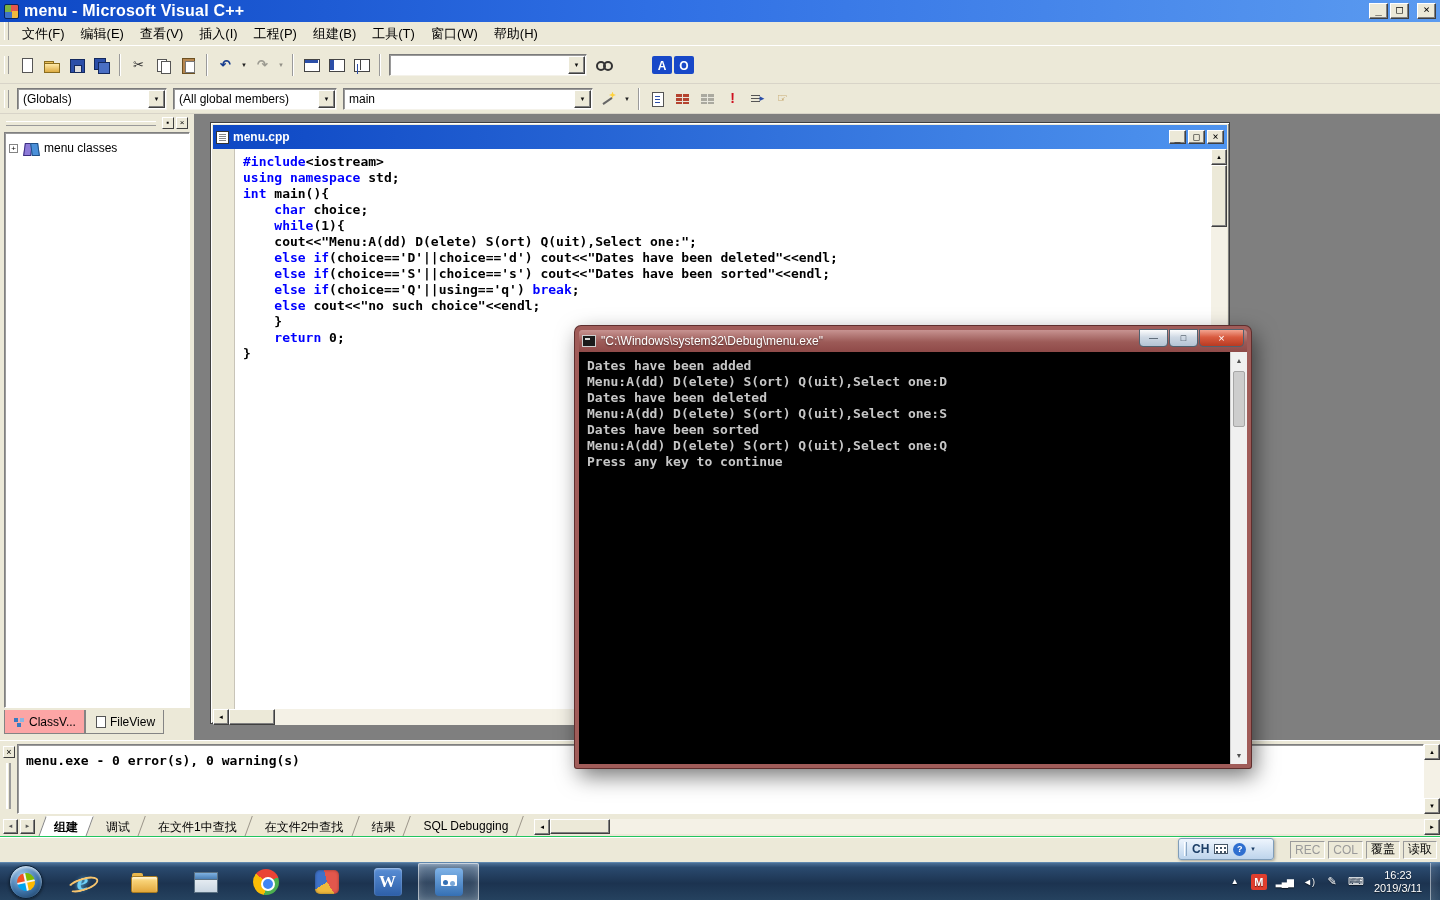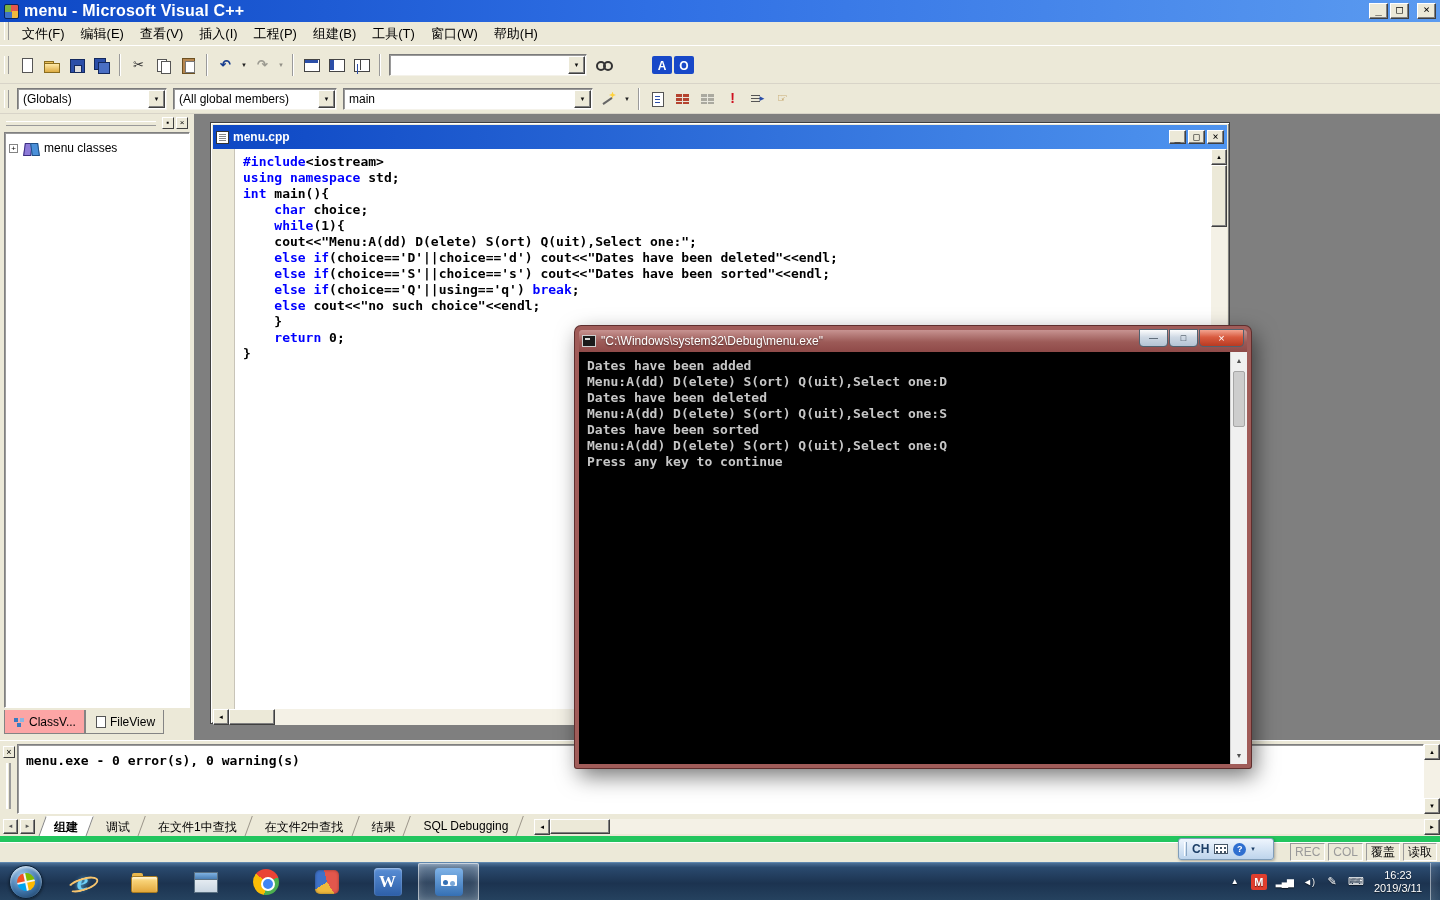--- a/index.html
+++ b/index.html
@@ -138,21 +138,21 @@
 #output-tabs{display:flex;align-items:stretch;margin-left:4px}
 .otab{position:relative;z-index:0;padding:3px 14px 0;font-size:12px;color:#000;white-space:nowrap}
 .otab::before{content:"";position:absolute;inset:0 2px;transform:skewX(-20deg);border-right:1px solid #9a9488;z-index:-1}
 .otab.active{font-weight:bold}
 .otab.active::before{background:#fff;border:1px solid #848484;border-top-color:#fff}
 .out-hscroll{flex:1;display:flex;margin:3px 0 3px 12px}
 .out-hscroll .sbtn,.out-vscroll .sbtn{flex:0 0 16px}
 .out-hscroll .sthumb{top:0;bottom:0;left:0;width:60px}
 
 
-.statusrow{position:absolute;top:836px;left:0;width:1440px;height:26px;background:#ECE9D8;border-top:6px solid #22c55e;box-shadow:inset 0 1px 0 #fff;display:flex;align-items:center;justify-content:flex-end;gap:3px;padding-right:3px}
+.statusrow{position:absolute;top:836px;left:0;width:1440px;height:26px;background:#ECE9D8;border-top:1px solid #22c55e;box-shadow:inset 0 1px 0 #fff;display:flex;align-items:center;justify-content:flex-end;gap:3px;padding-right:3px}
 .scell{min-width:33px;height:18px;border:1px solid;border-color:#9a9a9a #fff #fff #9a9a9a;font-size:12px;display:flex;align-items:center;justify-content:center;color:#000;padding:0 4px}
 .scell.dim{color:#9a9a9a}
 
 
 .langbar{position:absolute;left:1178px;top:838px;width:96px;height:22px;z-index:60;background:linear-gradient(180deg,#eef5fd,#bdd4ec);border:1px solid #7f9db9;border-radius:3px;display:flex;align-items:center;gap:5px;padding:0 5px;box-shadow:1px 1px 3px rgba(0,0,0,.3)}
 .lb-grip{width:3px;height:14px;border-left:1px solid #fff;border-right:1px solid #8ba7c4}
 .lb-label{font-size:12px;font-weight:bold;color:#1c3e66}
 .lb-kbd{width:14px;height:10px;background:#fff;border:1px solid #445566;position:relative}
 .lb-kbd::before{content:"";position:absolute;left:1px;top:2px;width:2px;height:2px;background:#445566;box-shadow:4px 0 0 #445566,8px 0 0 #445566,0 4px 0 #445566,4px 4px 0 #445566,8px 4px 0 #445566}
 .lb-help{width:13px;height:13px;border-radius:50%;background:#2f6fd0;color:#fff;font-size:9px;font-weight:bold;text-align:center;line-height:13px}

